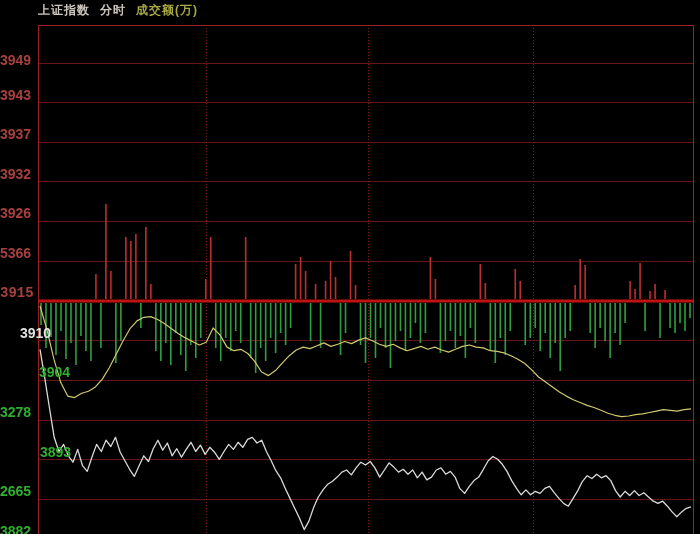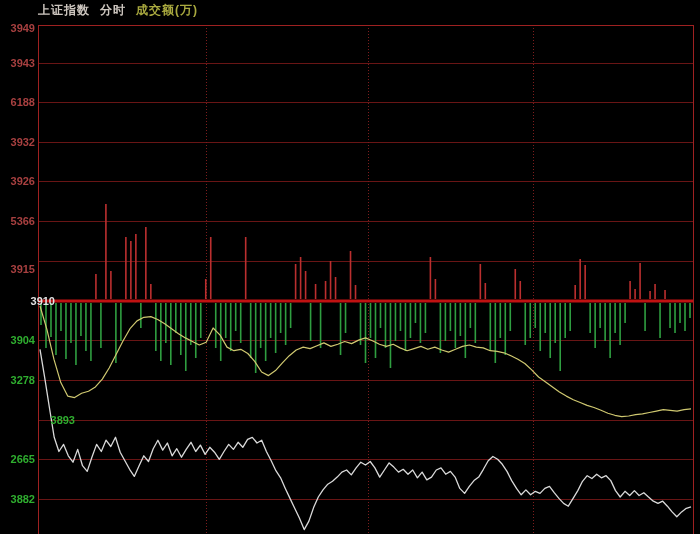--- a/index.html
+++ b/index.html
@@ -4,22 +4,22 @@
 <style>
   html,body{margin:0;padding:0;background:#000;}
   .root{position:relative;width:700px;height:534px;background:#000;overflow:hidden;
         font-family:"Liberation Sans","DejaVu Sans",sans-serif;}
   .header{position:absolute;left:38px;top:2px;font-size:12px;font-weight:bold;
           letter-spacing:1px;white-space:nowrap;z-index:5;text-decoration:underline;}
   .header .idx,.header .mode{color:#cdc6bf;margin-right:10px;}
   .header .vol{color:#a9a93f;}
   #plot{position:absolute;left:0;top:0;width:700px;height:534px;z-index:1;}
   #ylabels{position:absolute;left:0;top:0;width:36px;height:534px;z-index:4;}
-  #ylabels .ytick{position:absolute;left:0;width:35px;text-align:right;
-                  font-size:11px;font-weight:bold;line-height:11px;}
+  #ylabels .ytick{position:absolute;left:0;width:35px;
+                  font-size:14px;font-weight:bold;line-height:11px;margin-top:32px;}
 </style>
 </head>
 <body>
 
 <div class="root">
   <div class="header">
     <span class="idx">上证指数</span><span class="mode">分时</span><span class="vol">成交额(万)</span>
   </div>
   <svg id="plot" viewBox="0 0 700 534" xmlns="http://www.w3.org/2000/svg">
       <line x1="38" y1="63.150000000000006" x2="693" y2="63.150000000000006" stroke="#691515" stroke-width="1" shape-rendering="crispEdges"></line>
@@ -170,25 +170,25 @@
       <rect x="679.2153846153847" y="303" width="1.6" height="20" fill="#2f9e40"></rect>
       <rect x="684.2076923076924" y="303" width="1.6" height="28" fill="#2f9e40"></rect>
       <rect x="689.2" y="303" width="1.6" height="15" fill="#2f9e40"></rect>
       <rect x="38" y="299.5" width="655" height="3" fill="#c01212"></rect>
       <polyline points="40.0,349.3 44.7,377.7 49.4,407.5 54.2,437.3 58.9,451.5 63.6,444.4 68.3,455.8 73.0,462.2 77.7,449.4 82.5,465.7 87.2,471.4 91.9,457.2 96.6,444.4 101.3,451.5 106.0,440.2 110.8,446.5 115.5,437.3 120.2,452.2 124.9,460.8 129.6,469.3 134.3,476.4 139.1,465.7 143.8,455.8 148.5,461.5 153.2,448.7 157.9,440.2 162.7,450.1 167.4,443.0 172.1,455.8 176.8,448.7 181.5,457.2 186.2,449.4 191.0,442.3 195.7,451.5 200.4,445.1 205.1,454.4 209.8,447.3 214.5,452.2 219.3,459.3 224.0,451.5 228.7,444.4 233.4,449.4 238.1,442.3 242.8,447.3 247.6,439.4 252.3,437.3 257.0,443.0 261.7,440.2 266.4,451.5 271.2,460.8 275.9,470.7 280.6,477.8 285.3,488.4 290.0,498.4 294.7,508.3 299.5,518.3 304.2,529.6 308.9,521.1 313.6,507.6 318.3,497.0 323.0,489.9 327.8,484.2 332.5,481.3 337.2,477.1 341.9,472.1 346.6,470.0 351.3,474.9 356.1,467.9 360.8,462.2 365.5,465.0 370.2,461.5 374.9,467.9 379.7,477.1 384.4,470.0 389.1,462.9 393.8,467.1 398.5,472.1 403.2,469.3 408.0,474.2 412.7,470.0 417.4,477.8 422.1,472.1 426.8,479.9 431.5,477.1 436.3,470.0 441.0,467.9 445.7,474.2 450.4,471.4 455.1,477.1 459.8,488.4 464.6,493.4 469.3,486.3 474.0,480.6 478.7,477.1 483.4,469.3 488.2,460.8 492.9,456.5 497.6,459.3 502.3,464.3 507.0,471.4 511.7,480.6 516.5,488.4 521.2,494.8 525.9,489.9 530.6,494.8 535.3,491.3 540.0,493.4 544.8,488.4 549.5,486.3 554.2,492.7 558.9,498.4 563.6,503.4 568.3,506.2 573.1,498.4 577.8,490.6 582.5,481.3 587.2,475.7 591.9,478.5 596.7,474.2 601.4,477.8 606.1,475.7 610.8,480.6 615.5,490.6 620.2,497.0 625.0,491.3 629.7,495.5 634.4,490.6 639.1,495.5 643.8,492.7 648.5,497.0 653.3,501.2 658.0,503.4 662.7,501.2 667.4,506.2 672.1,511.9 676.8,516.8 681.6,511.9 686.3,508.3 691.0,506.9" fill="none" stroke="#d9d9d9" stroke-width="1.3" stroke-linejoin="round"></polyline>
       <polyline points="40.0,306.0 46.9,329.4 53.9,359.2 60.8,382.6 67.7,396.1 74.6,397.6 81.6,393.3 88.5,391.2 95.4,386.9 102.3,379.1 109.3,367.7 116.2,354.3 123.1,340.8 130.0,328.7 137.0,320.9 143.9,317.3 150.8,316.6 157.7,319.5 164.7,323.7 171.6,328.7 178.5,333.7 185.4,337.9 192.4,341.5 199.3,345.0 206.2,342.2 213.1,328.0 220.1,335.1 227.0,347.1 233.9,350.7 240.8,349.3 247.8,353.5 254.7,361.4 261.6,372.0 268.5,375.6 275.5,370.6 282.4,362.8 289.3,355.7 296.2,350.0 303.2,347.1 310.1,348.6 317.0,345.7 323.9,342.9 330.9,346.4 337.8,344.3 344.7,341.5 351.6,343.6 358.6,340.1 365.5,337.9 372.4,340.8 379.4,344.3 386.3,346.4 393.2,344.3 400.1,347.9 407.1,350.7 414.0,348.6 420.9,346.4 427.8,349.3 434.8,347.1 441.7,350.0 448.6,352.1 455.5,349.3 462.5,346.4 469.4,345.0 476.3,347.1 483.2,347.9 490.2,350.7 497.1,351.4 504.0,352.8 510.9,355.7 517.9,359.2 524.8,363.5 531.7,369.9 538.6,377.0 545.6,381.9 552.5,386.9 559.4,391.9 566.3,396.1 573.3,399.7 580.2,402.5 587.1,405.4 594.0,407.5 601.0,410.3 607.9,413.2 614.8,415.3 621.7,416.7 628.7,416.0 635.6,414.6 642.5,413.9 649.4,412.5 656.4,411.1 663.3,409.6 670.2,410.3 677.1,411.1 684.1,409.6 691.0,408.9" fill="none" stroke="#cfc870" stroke-width="1.2" stroke-linejoin="round"></polyline>
     </svg>
   <div id="ylabels">
       <div class="ytick" style="top: 22.5px; color: rgb(168, 64, 64);">3949</div>
       <div class="ytick" style="top: 57.65px; color: rgb(168, 64, 64);">3943</div>
-      <div class="ytick" style="top: 97.41px; color: rgb(168, 64, 64);">6188</div>
+      <div class="ytick" style="top: 97.41px; color: rgb(168, 64, 64);">3937</div>
       <div class="ytick" style="top: 137.17px; color: rgb(168, 64, 64);">3932</div>
       <div class="ytick" style="top: 176.22px; color: rgb(168, 64, 64);">3926</div>
       <div class="ytick" style="top: 215.98px; color: rgb(168, 64, 64);">5366</div>
-      <div class="ytick" style="top: 264px; color: rgb(168, 64, 64);">3915</div>
+      <div class="ytick" style="top: 256px; color: rgb(168, 64, 64); font-family: Liberation Mono, monospace;">3915</div>
       <div class="ytick" style="top: 295.5px; color: rgb(227, 227, 227); padding-left: 20px;">3910</div>
-      <div class="ytick" style="top: 335.26px; color: rgb(47, 174, 47);">3904</div>
+      <div class="ytick" style="top: 335.26px; color: rgb(47, 174, 47); padding-left: 39px;">3904</div>
       <div class="ytick" style="top: 375.02px; color: rgb(47, 174, 47);">3278</div>
       <div class="ytick" style="top: 414.78px; color: rgb(47, 174, 47); padding-left: 40px;">3893</div>
       <div class="ytick" style="top: 453.83px; color: rgb(47, 174, 47);">2665</div>
       <div class="ytick" style="top: 493.59px; color: rgb(47, 174, 47);">3882</div>
     </div>
 </div>
 
 </body></html>

